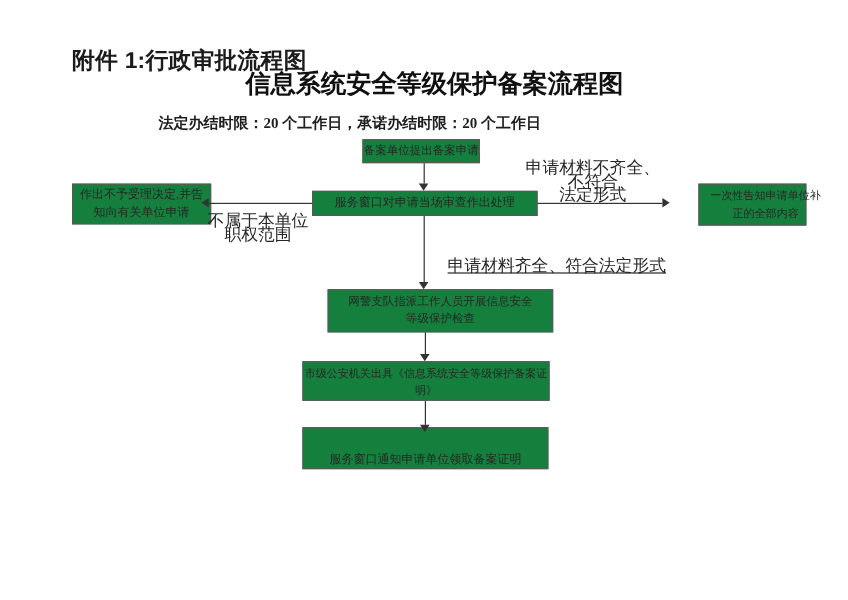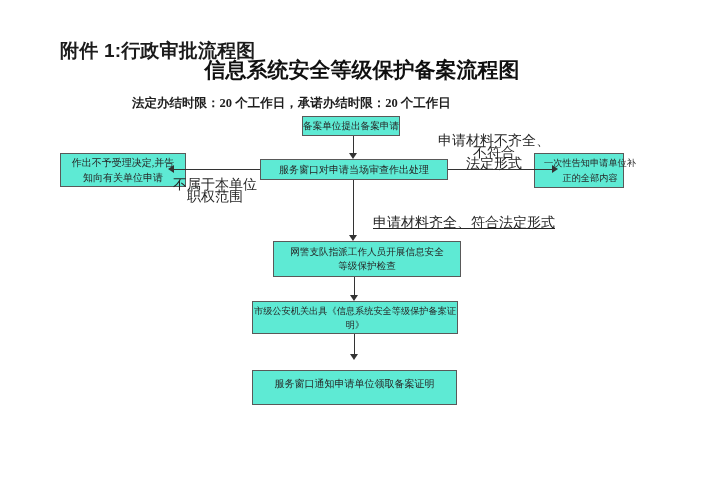--- a/index.html
+++ b/index.html
@@ -15,32 +15,32 @@
   .title {
     position:absolute; left:17px; right:0; top:56px; margin:0; text-align:center;
     font-family:"Liberation Sans","DejaVu Sans",sans-serif;
     font-weight:bold; font-size:21px; color:#101010;
   }
   .subtitle {
     position:absolute; left:132px; top:95px;
     font-weight:bold; font-size:12.5px; color:#1e1e1e;
   }
   .node {
-    position:absolute; border:1px solid #595959; background:#5eead4; box-sizing:border-box;
+    position:absolute; border:1px solid #595959; background:#15803d; box-sizing:border-box;
     display:flex; flex-direction:column; align-items:center; justify-content:center;
     text-align:center; font-size:10px; line-height:14px; color:#262626;
   }
   .node .l { display:block; white-space:nowrap; }
   #node-start       { left:302px; top:116px; width:98px;  height:20px; font-size:9.6px; }
   #node-review      { left:260px; top:159px; width:188px; height:21px; }
-  #node-reject      { left:60px;  top:153px; width:126px; height:34px; line-height:15px; }
-  #node-supplement  { left:534px; top:153px; width:90px;  height:35px; font-size:9.2px; line-height:15px;padding-left:22px; }
+  #node-reject      { left:60px;  top:153px; width:116px; height:34px; line-height:15px; }
+  #node-supplement  { left:582px; top:153px; width:90px;  height:35px; font-size:9.2px; line-height:15px;padding-left:22px; }
   #node-inspect     { left:273px; top:241px; width:188px; height:36px; font-size:9.6px; }
   #node-certificate { left:252px; top:301px; width:206px; height:33px; font-size:9.2px;text-align:right; }
-  #node-notify      { left:252px; top:370px; width:205px; height:35px; justify-content:flex-start; padding-top:6px; }
+  #node-notify      { left:252px; top:356px; width:205px; height:35px; justify-content:flex-start; padding-top:20px; }
   .edge-label { position:absolute; font-size:14px; line-height:12px; color:#262626; text-align:center; }
   #label-out-of-scope { left:170px; top:143px; width:90px;margin-top:36px; }
   #label-incomplete   { left:438px; top:135px; width:112px; line-height:11.5px; }
   #label-complete     { left:373px; top:217px; text-align:right; white-space:nowrap;text-decoration:underline; }
   .vline { position:absolute; width:1px;  background:#333333; }
   .hline { position:absolute; height:1px; background:#333333; }
   .head-down  { position:absolute; width:0; height:0;
     border-left:4px solid transparent; border-right:4px solid transparent; border-top:6px solid #333333; }
   .head-left  { position:absolute; width:0; height:0;
     border-top:4px solid transparent; border-bottom:4px solid transparent; border-right:6px solid #333333; }

